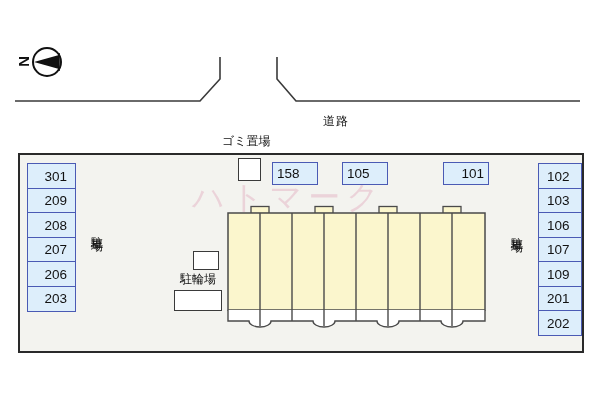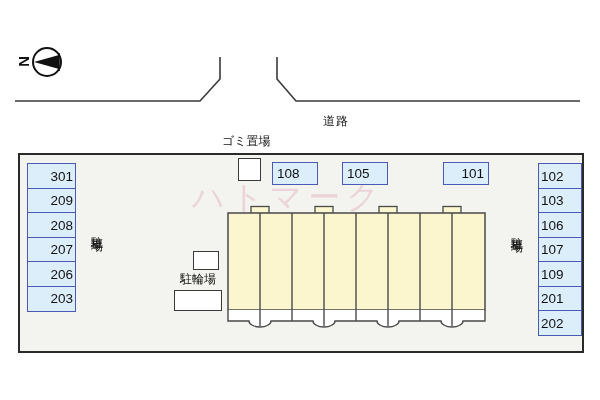--- a/index.html
+++ b/index.html
@@ -47,21 +47,21 @@
     font-size: 32px; color: #be185d; opacity: 0.14;
     letter-spacing: 6px; white-space: nowrap;
   }
 
   
   .col { position: absolute; display: flex; flex-direction: column; }
   .cell {
     height: 26px; margin-top: -1.5px;
     border: 1.5px solid #4a5ab4; background: #ddeefb;
     font-size: 13.5px; color: #111;
-    display: flex; align-items: center; padding: 0 2px; text-align: right;
+    display: flex; align-items: center; padding: 0 8px; text-align: right;
   }
   .cell:first-child { margin-top: 0; }
   .col-left  { left: 27px;  top: 163px; width: 49px; }
   .col-left .cell  { justify-content: flex-end; }
   .col-mid   { left: 118px; top: 163px; width: 47px; }
   .col-mid .cell   { justify-content: flex-start; }
   .col-right { left: 538px; top: 163px; width: 44px; }
   .col-right .cell { justify-content: flex-start; }
 
   .space-box {
@@ -128,21 +128,21 @@
   <div class="col col-left">
     <div class="cell">301</div>
     <div class="cell">209</div>
     <div class="cell">208</div>
     <div class="cell">207</div>
     <div class="cell">206</div>
     <div class="cell">203</div>
   </div>
 
 
-  <div class="space-box box-108">108</div>
+  <div class="space-box box-108">158</div>
   <div class="space-box box-105">105</div>
   <div class="space-box box-101">101</div>
 
   <div class="col col-right">
     <div class="cell">102</div>
     <div class="cell">103</div>
     <div class="cell">106</div>
     <div class="cell">107</div>
     <div class="cell">109</div>
     <div class="cell">201</div>

